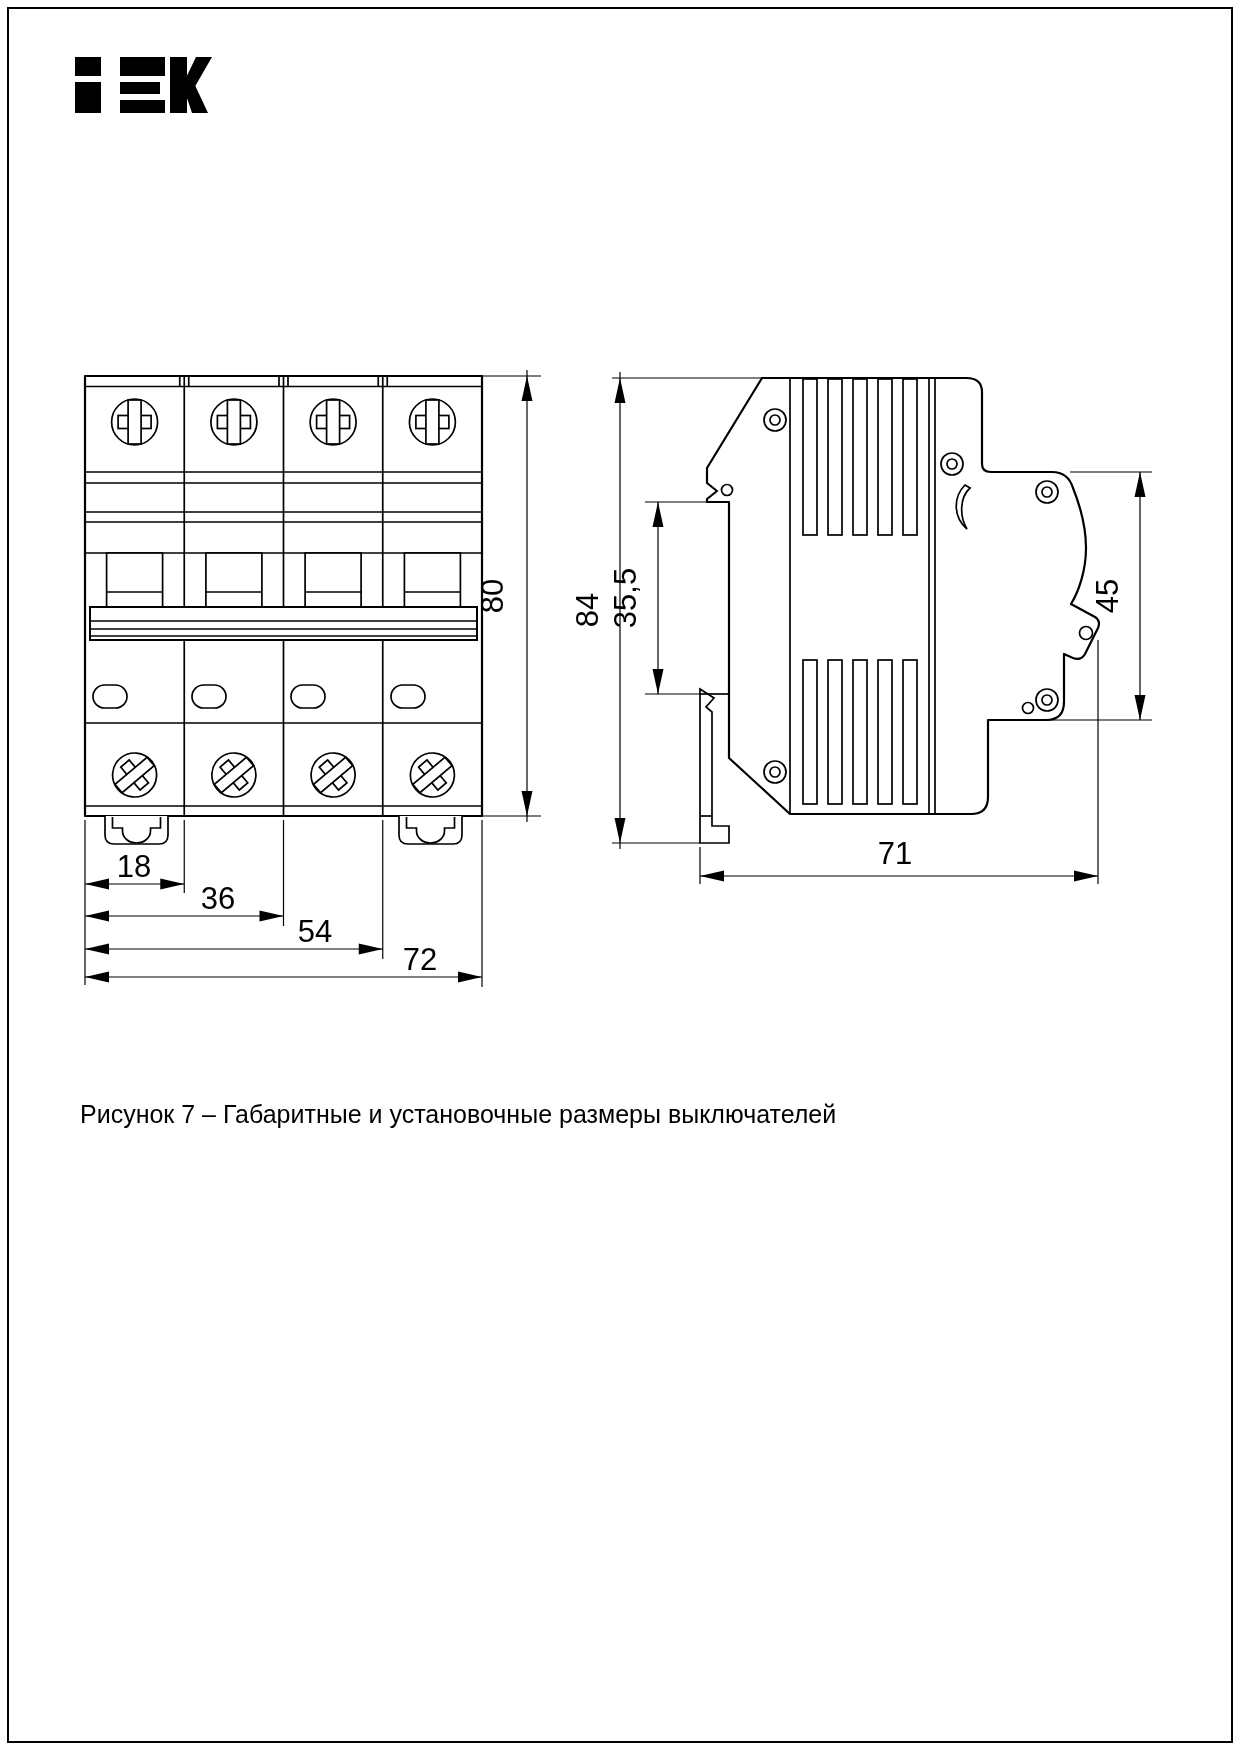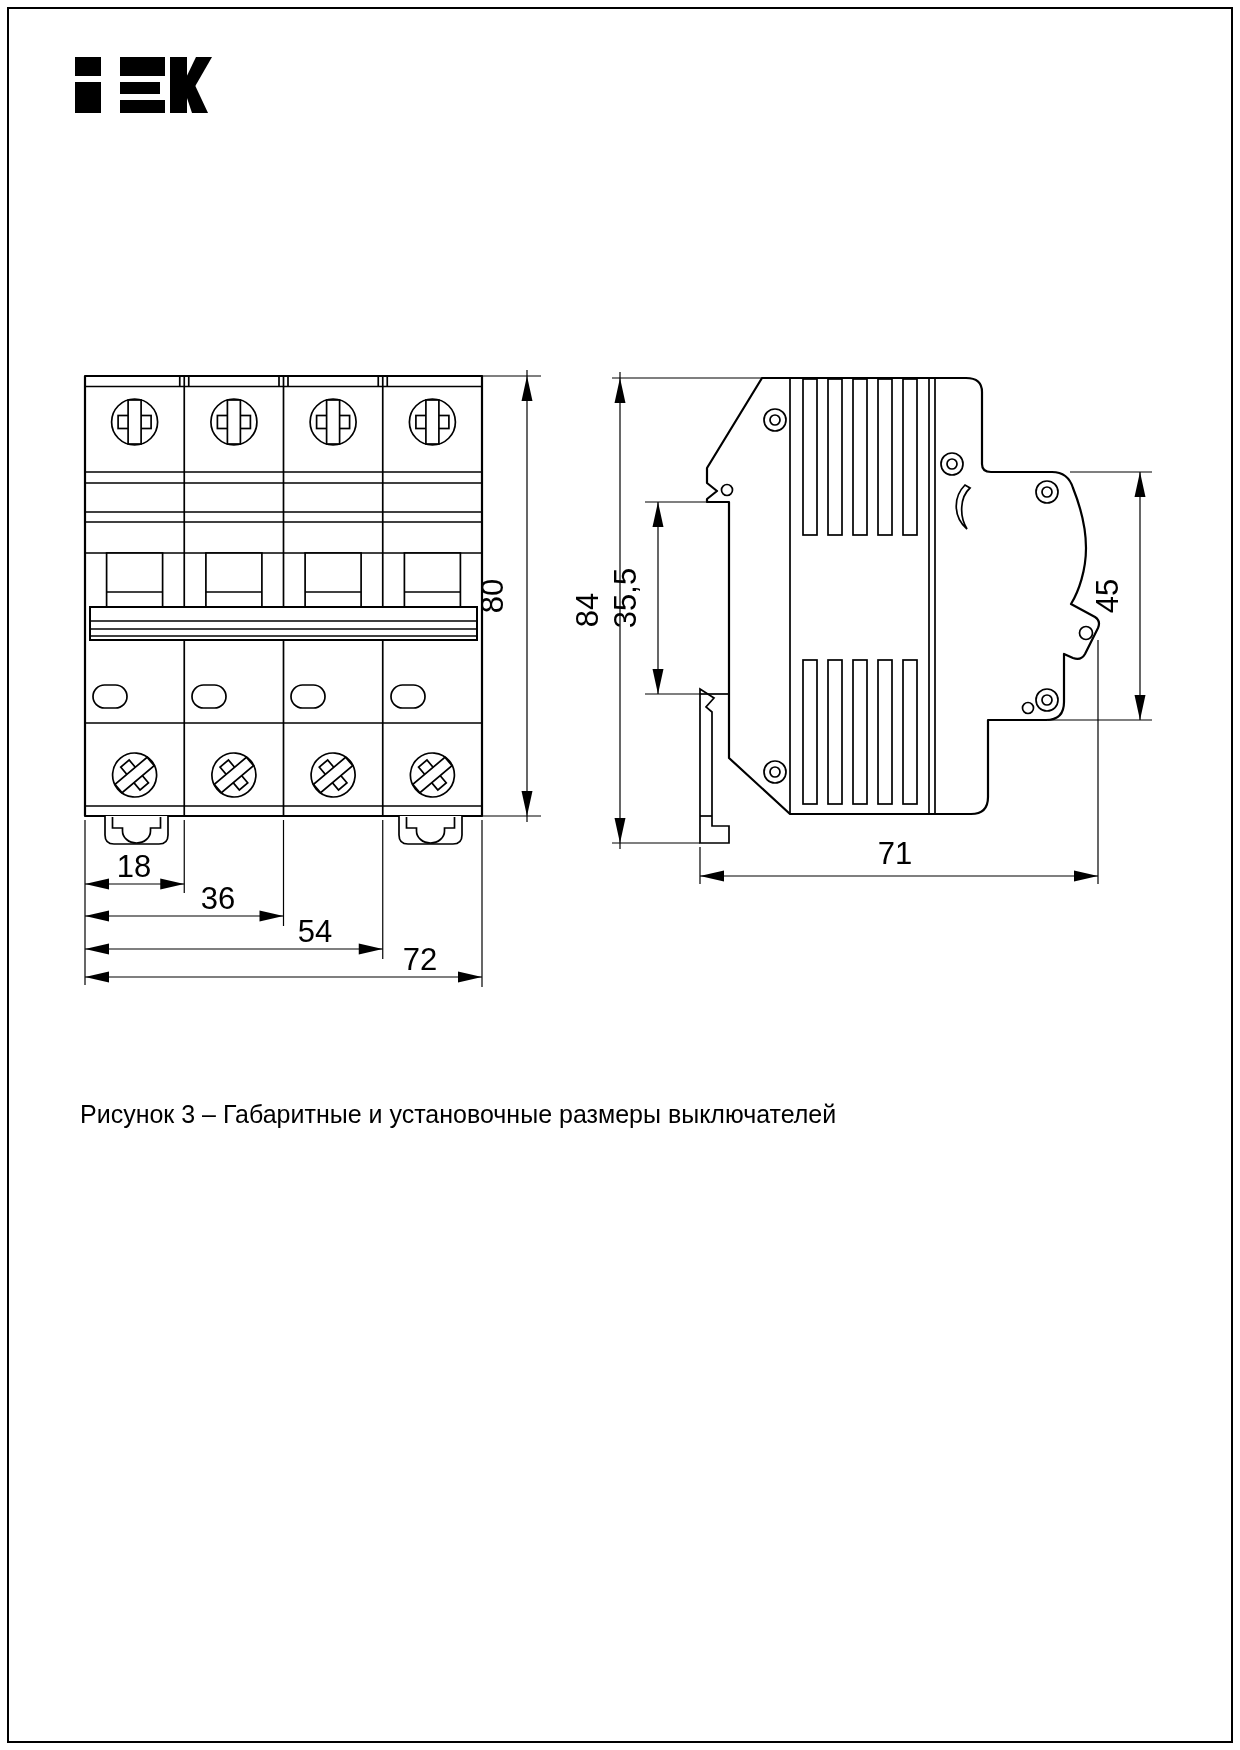--- a/index.html
+++ b/index.html
@@ -264,14 +264,14 @@
       <line x1="700" y1="847" x2="700" y2="884" class="dim"></line>
       <line x1="1098" y1="640" x2="1098" y2="884" class="dim"></line>
       <line x1="700" y1="876" x2="1098" y2="876" class="dim"></line>
       <polygon points="700,876 724,870.5 724,881.5" class="arr"></polygon>
       <polygon points="1098,876 1074,870.5 1074,881.5" class="arr"></polygon>
       <text x="895" y="864" text-anchor="middle">71</text>
     </g>
   </g>
 </svg>
 
-<p class="caption">Рисунок 3 – Габаритные и установочные размеры выключателей</p>
+<p class="caption">Рисунок 7 – Габаритные и установочные размеры выключателей</p>
 </div>
 
 </body></html>

